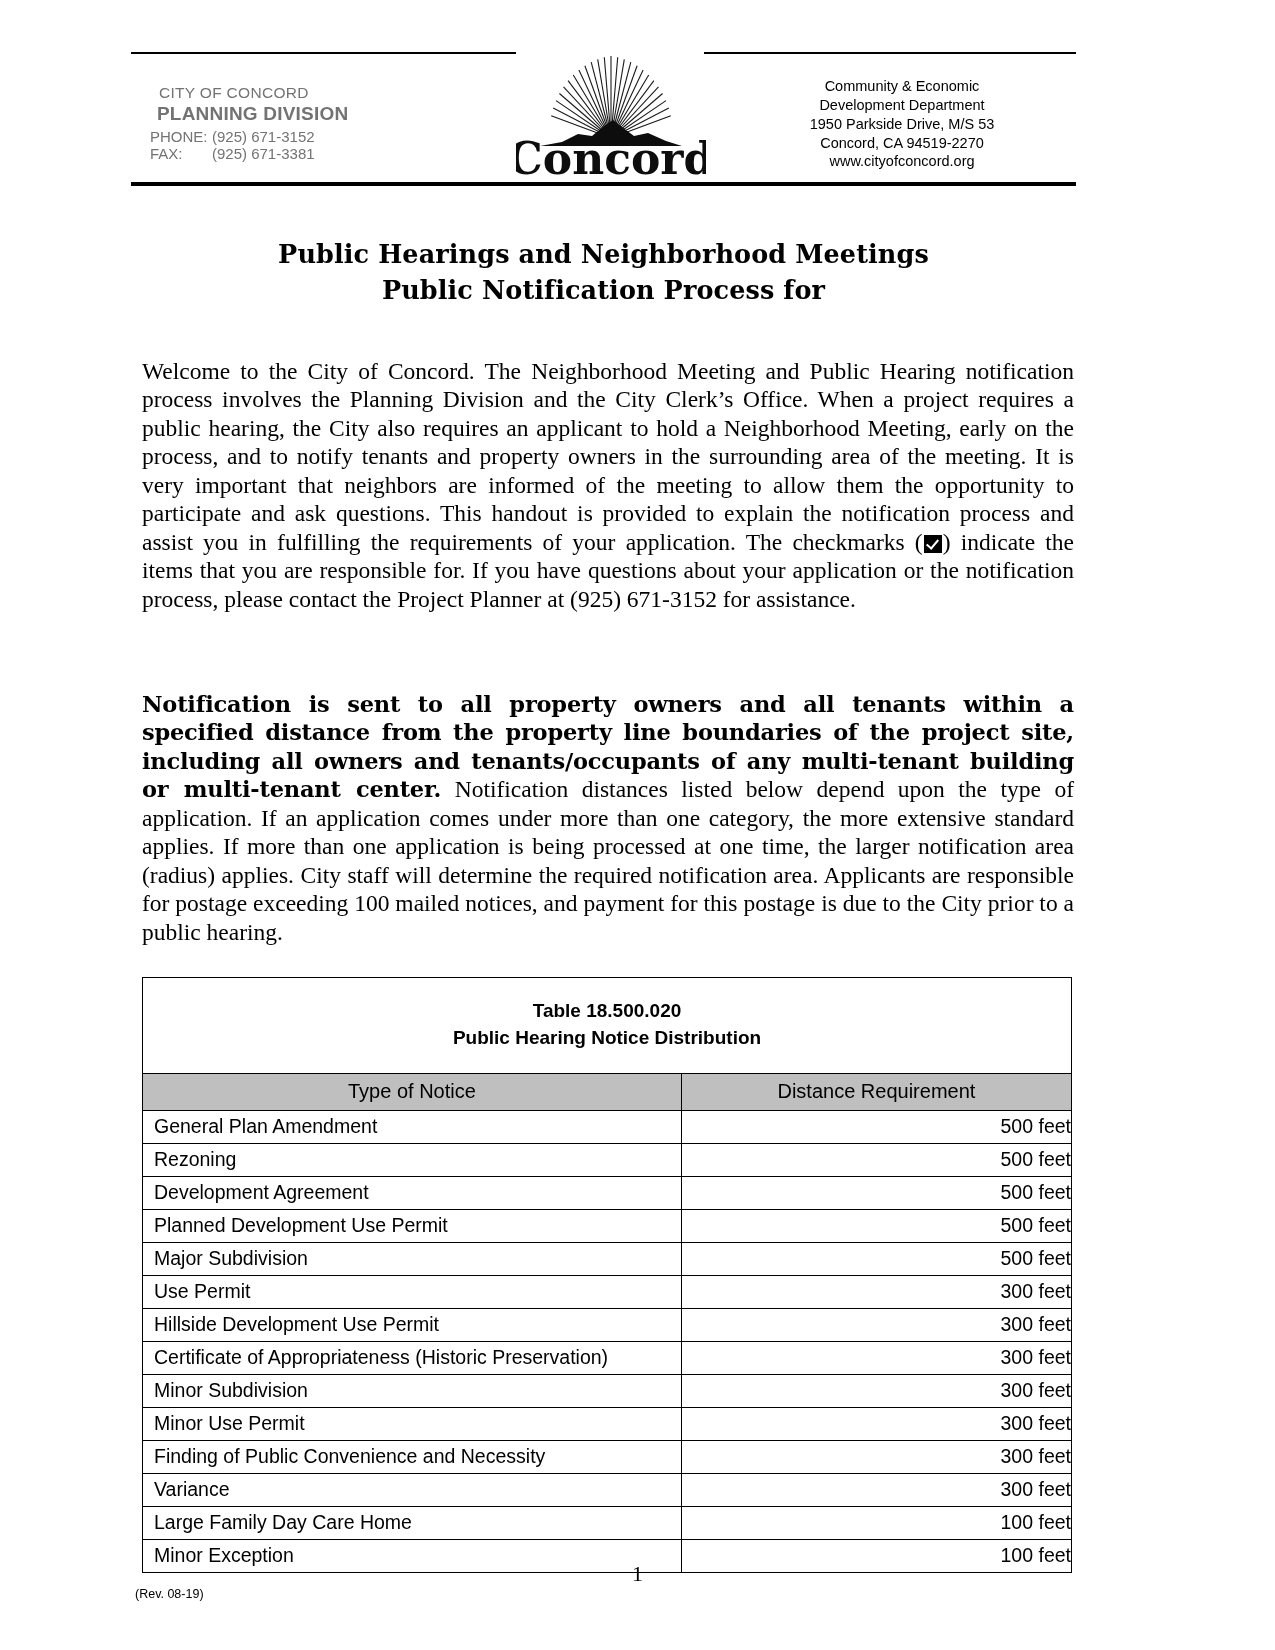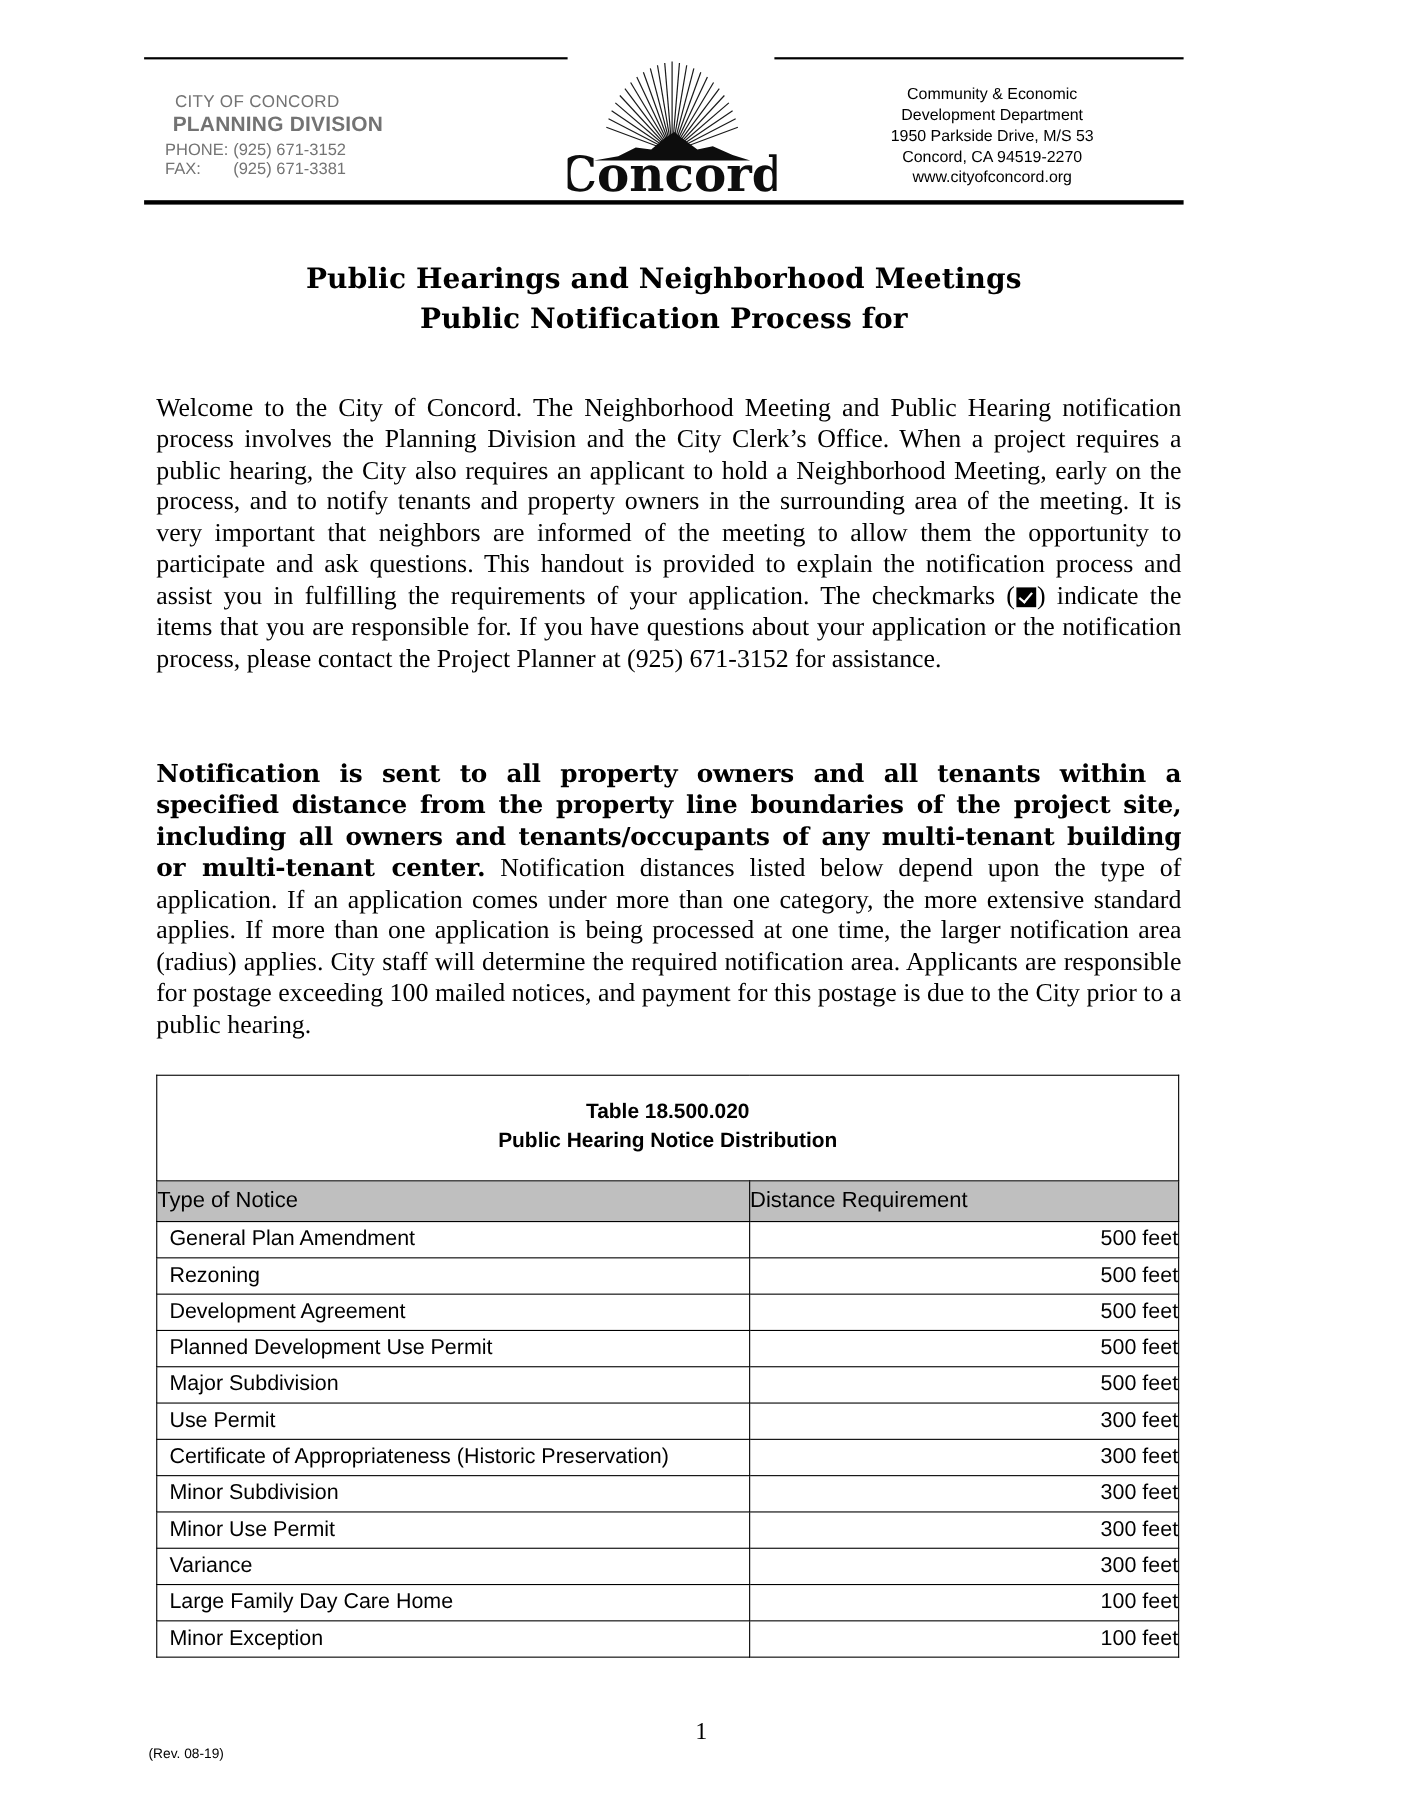--- a/index.html
+++ b/index.html
@@ -172,21 +172,21 @@
     border-bottom: 1.5px solid #000;
     text-align: center;
     font-weight: bold;
     font-size: 19px;
     line-height: 1.40;
     padding: 20px 0 22px 0;
     background: #ffffff;
   }
   .notice-table .colhead {
     background: #bfbfbf;
-    text-align: left;
+    text-align: center;
     font-weight: normal;
     font-size: 20px;
     padding: 6px 0 7px 0;
   }
   .notice-table tbody td {
     font-size: 19.5px;
     padding: 4px 0 5px 0;
   }
   .notice-table tbody td.type {
     text-align: left;
@@ -324,29 +324,37 @@
         </tr>
         <tr>
           <td class="type">Major Subdivision</td>
           <td class="dist">500 feet</td>
         </tr>
         <tr>
           <td class="type">Use Permit</td>
           <td class="dist">300 feet</td>
         </tr>
         <tr>
+          <td class="type">Hillside Development Use Permit</td>
+          <td class="dist">300 feet</td>
+        </tr>
+        <tr>
           <td class="type">Certificate of Appropriateness (Historic Preservation)</td>
           <td class="dist">300 feet</td>
         </tr>
         <tr>
           <td class="type">Minor Subdivision</td>
           <td class="dist">300 feet</td>
         </tr>
         <tr>
           <td class="type">Minor Use Permit</td>
+          <td class="dist">300 feet</td>
+        </tr>
+        <tr>
+          <td class="type">Finding of Public Convenience and Necessity</td>
           <td class="dist">300 feet</td>
         </tr>
         <tr>
           <td class="type">Variance</td>
           <td class="dist">300 feet</td>
         </tr>
         <tr>
           <td class="type">Large Family Day Care Home</td>
           <td class="dist">100 feet</td>
         </tr>

